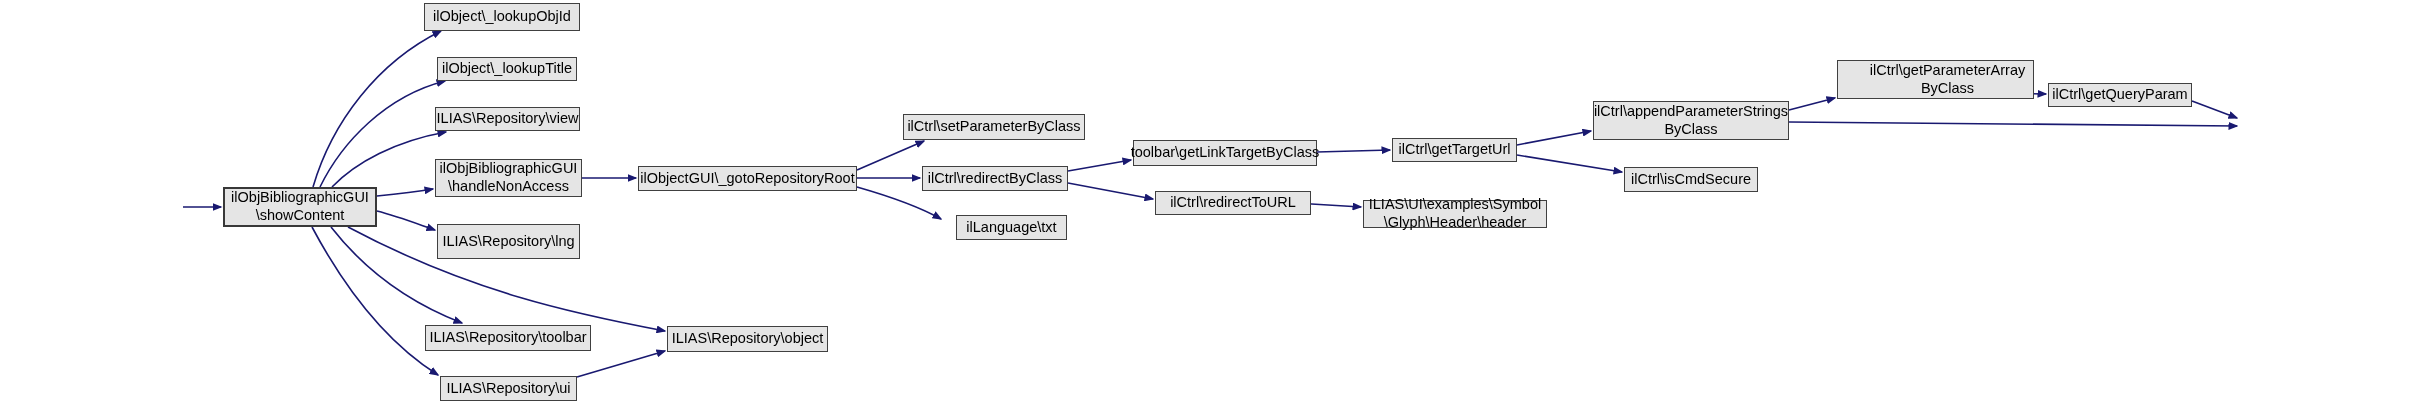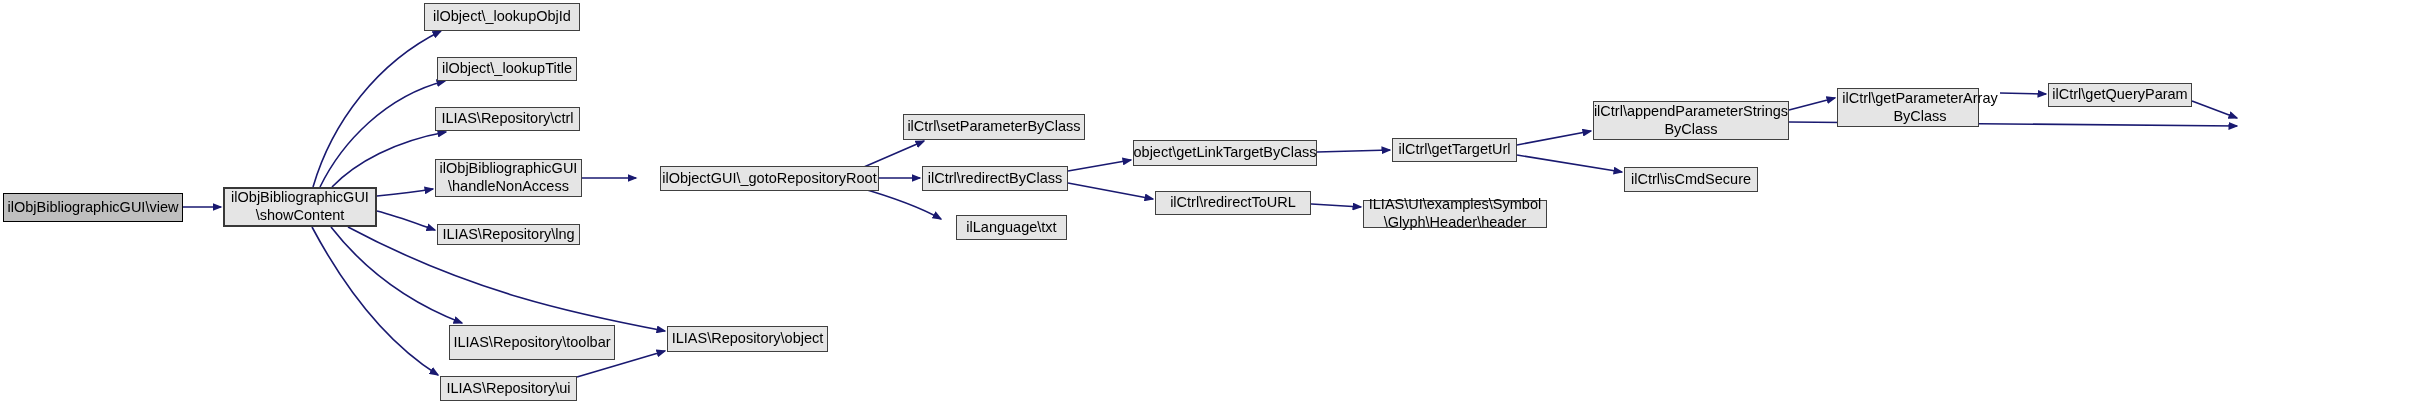--- a/index.html
+++ b/index.html
@@ -65,41 +65,40 @@
     <path class="edge" d="M 1317 152 L 1390 150" marker-end="url(#arrow)"></path>
     <path class="edge" d="M 1295 203 L 1361 207" marker-end="url(#arrow)"></path>
     <path class="edge" d="M 1517 145 L 1591 131" marker-end="url(#arrow)"></path>
     <path class="edge" d="M 1517 155 L 1622 172" marker-end="url(#arrow)"></path>
     <path class="edge" d="M 1789 110 L 1835 98" marker-end="url(#arrow)"></path>
     <path class="edge" d="M 1789 122 L 2237 126" marker-end="url(#arrow)"></path>
     <path class="edge" d="M 2000 93 L 2046 94" marker-end="url(#arrow)"></path>
     <path class="edge" d="M 2192 101 L 2237 118" marker-end="url(#arrow)"></path>
   </svg>
 
-  <div class="node root" style="left:3px;    top:193px; width:180px; height:29px;">ilObjBibliographicGUI\view</div>
   <div class="node focus" style="left:223px;  top:187px; width:154px; height:40px;">ilObjBibliographicGUI
 \showContent</div>
   <div class="node" style="left:424px;  top:3px;   width:156px; height:28px;">ilObject\_lookupObjId</div>
   <div class="node" style="left:437px;  top:57px;  width:140px; height:24px;">ilObject\_lookupTitle</div>
-  <div class="node" style="left:435px;  top:107px; width:145px; height:24px;">ILIAS\Repository\ctrl</div>
+  <div class="node" style="left:435px;  top:107px; width:145px; height:24px;">ILIAS\Repository\view</div>
   <div class="node" style="left:435px;  top:159px; width:147px; height:38px;">ilObjBibliographicGUI
 \handleNonAccess</div>
-  <div class="node" style="left:437px;  top:224px; width:143px; height:21px;">ILIAS\Repository\lng</div>
-  <div class="node" style="left:449px;  top:325px; width:166px; height:35px;text-align:right;">ILIAS\Repository\toolbar</div>
+  <div class="node" style="left:437px;  top:224px; width:143px; height:35px;">ILIAS\Repository\lng</div>
+  <div class="node" style="left:425px;  top:325px; width:166px; height:26px;text-align:right;">ILIAS\Repository\toolbar</div>
   <div class="node" style="left:440px;  top:376px; width:137px; height:25px;">ILIAS\Repository\ui</div>
   <div class="node" style="left:667px;  top:326px; width:161px; height:26px;">ILIAS\Repository\object</div>
-  <div class="node" style="left:638px;  top:166px; width:219px; height:25px;margin-left:22px;">ilObjectGUI\_gotoRepositoryRoot</div>
+  <div class="node" style="left:638px;  top:166px; width:219px; height:25px;">ilObjectGUI\_gotoRepositoryRoot</div>
   <div class="node" style="left:903px;  top:114px; width:182px; height:26px;">ilCtrl\setParameterByClass</div>
   <div class="node" style="left:922px;  top:166px; width:146px; height:25px;">ilCtrl\redirectByClass</div>
   <div class="node" style="left:956px;  top:215px; width:111px; height:25px;">ilLanguage\txt</div>
-  <div class="node" style="left:1133px; top:140px; width:184px; height:26px;">object\getLinkTargetByClass</div>
+  <div class="node" style="left:1133px; top:140px; width:184px; height:26px;">toolbar\getLinkTargetByClass</div>
   <div class="node" style="left:1155px; top:191px; width:156px; height:24px;">ilCtrl\redirectToURL</div>
   <div class="node" style="left:1363px; top:200px; width:184px; height:28px;">ILIAS\UI\examples\Symbol
 \Glyph\Header\header</div>
   <div class="node" style="left:1392px; top:138px; width:125px; height:24px;">ilCtrl\getTargetUrl</div>
   <div class="node" style="left:1593px; top:101px; width:196px; height:39px;">ilCtrl\appendParameterStrings
 ByClass</div>
   <div class="node" style="left:1624px; top:167px; width:134px; height:25px;">ilCtrl\isCmdSecure</div>
-  <div class="node" style="left:1837px; top:88px;  width:142px; height:39px;padding-left:24px;">ilCtrl\getParameterArray
+  <div class="node" style="left:1837px; top:60px;  width:197px; height:39px;padding-left:24px;">ilCtrl\getParameterArray
 ByClass</div>
   <div class="node" style="left:2048px; top:83px;  width:144px; height:24px;">ilCtrl\getQueryParam</div>
 
 </div>
 
 </body></html>

